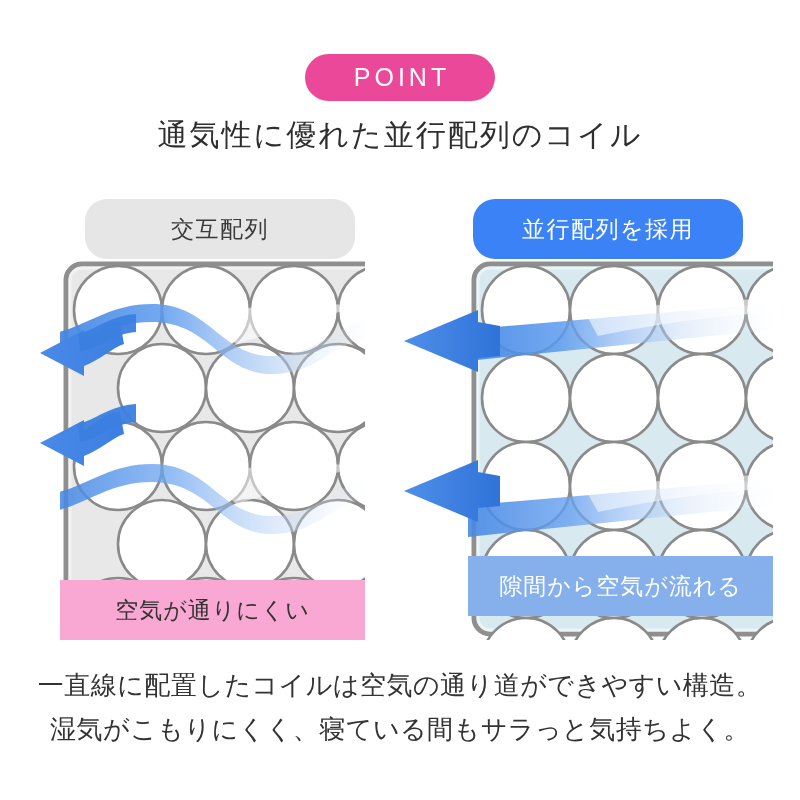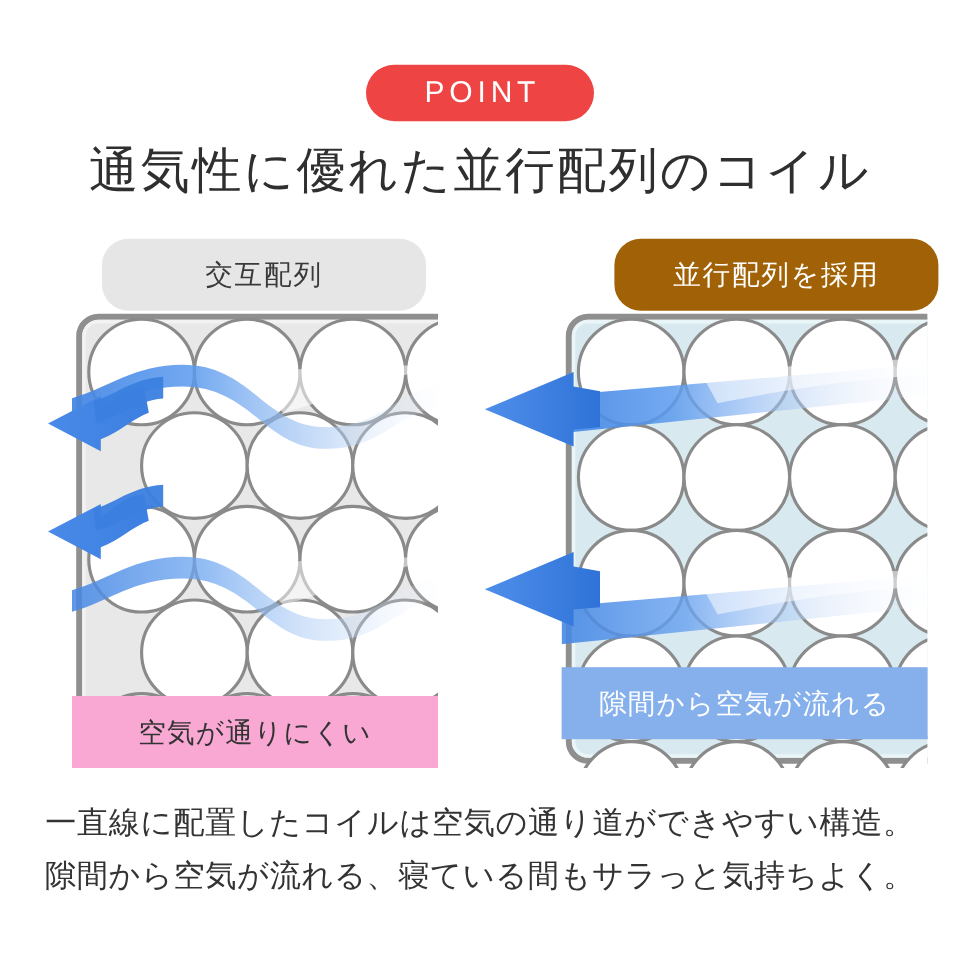--- a/index.html
+++ b/index.html
@@ -10,58 +10,58 @@
     -webkit-font-smoothing:antialiased;
     overflow:hidden;
     position:relative;
   }
   .stage{position:relative;width:800px;height:800px;overflow:hidden;}
 
   
   .point-badge{
     position:absolute;left:305px;top:54px;
     width:190px;height:47px;
-    background:#ef4444;
+    background:#ec4899;
     border-radius:24px;
     display:flex;align-items:center;justify-content:center;
     color:#ffffff;
     font-size:25px;
     letter-spacing:4px;
     font-weight:400;
     box-sizing:border-box;
     padding-left:4px;
   }
 
   
   .main-title{
     position:absolute;left:0;top:115px;width:800px;
     text-align:center;
-    font-size:41px;
+    font-size:30px;
     color:#2f2f2f;
     letter-spacing:2px;
     font-weight:400;
     white-space:nowrap;
   }
 
   
   .col-head{
     position:absolute;top:199px;
     height:60px;
     border-radius:22px;
     display:flex;align-items:center;justify-content:center;
     font-size:23px;letter-spacing:1.5px;font-weight:400;
     box-sizing:border-box;
   }
   .col-head.left{
     left:85px;width:270px;
     background:#e6e6e6;color:#3a3a3a;
   }
   .col-head.right{
-    left:512px;width:270px;
-    background:#a16207;color:#ffffff;
+    left:473px;width:270px;
+    background:#3b82f6;color:#ffffff;
   }
 
   
   .panel{
     position:absolute;top:258px;
     height:382px;
     overflow:hidden;
   }
   .panel.left{left:60px;width:305px;}
   .panel.right{left:468px;width:305px;}
@@ -294,16 +294,16 @@
     <g>
       <path d="M478,472 L478,460 L404,491 L478,522 L478,508 L500,506 L500,476 Z" fill="url(#arrGradB)"></path>
     </g>
   </svg>
 
   <div class="caption left">空気が通りにくい</div>
   <div class="caption right">隙間から空気が流れる</div>
 
   <div class="body-text">
     <span class="body-line">一直線に配置したコイルは空気の通り道ができやすい構造。</span>
-    <span class="body-line">隙間から空気が流れる、寝ている間もサラっと気持ちよく。</span>
+    <span class="body-line">湿気がこもりにくく、寝ている間もサラっと気持ちよく。</span>
   </div>
 
 </div>
 
 </body></html>

